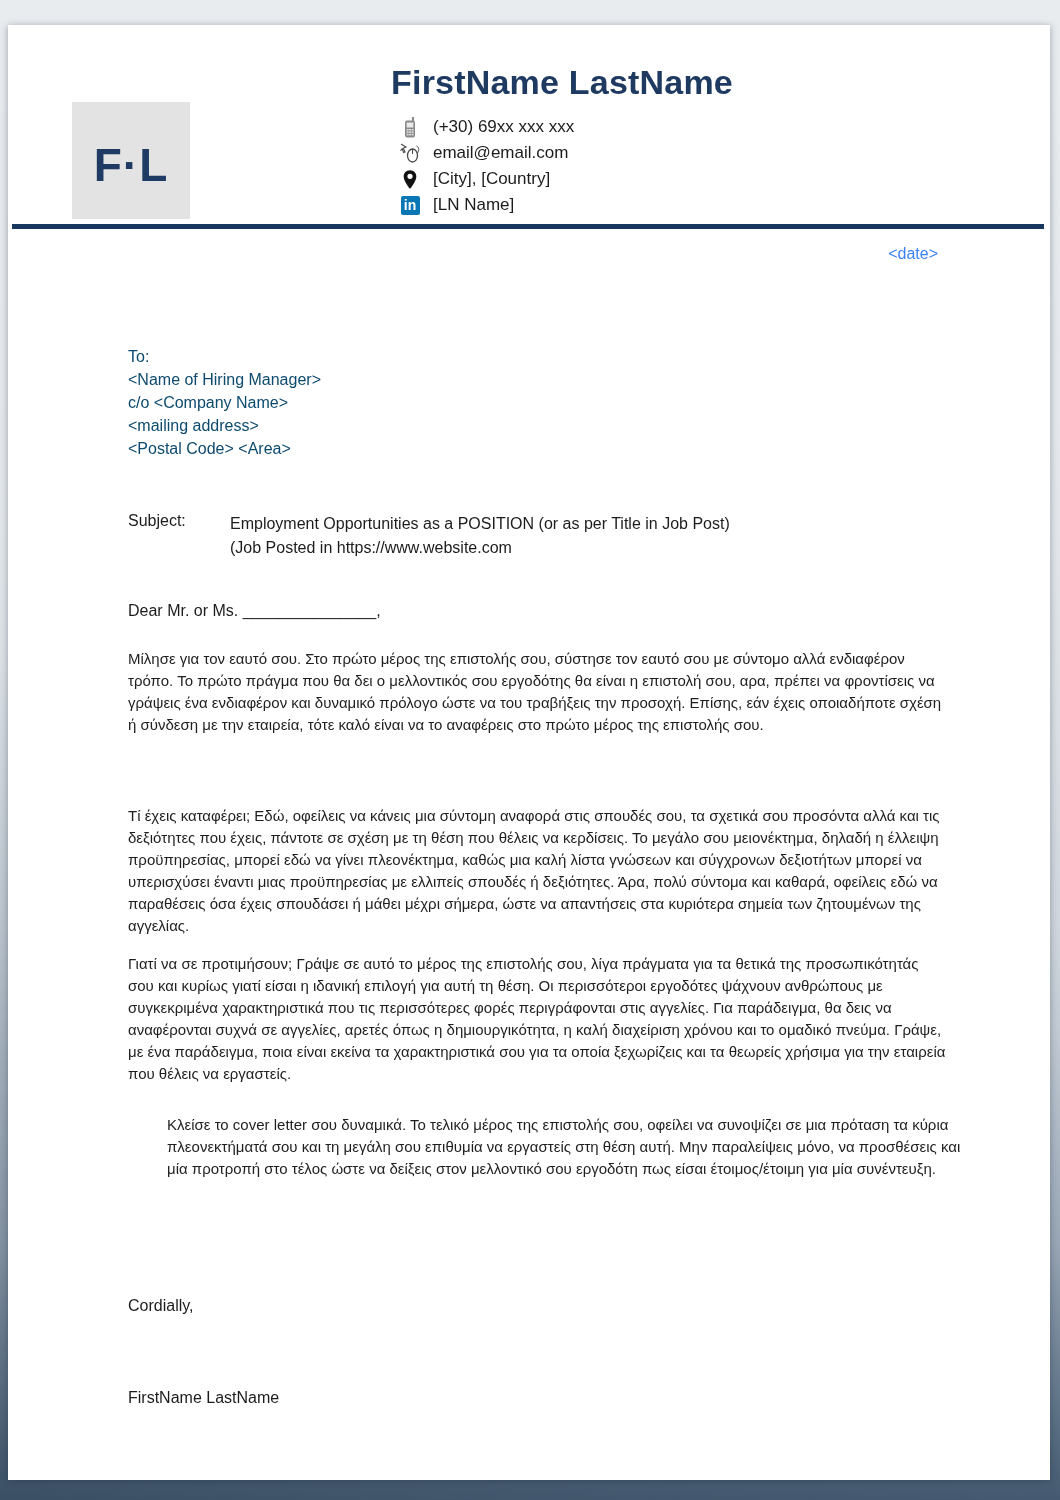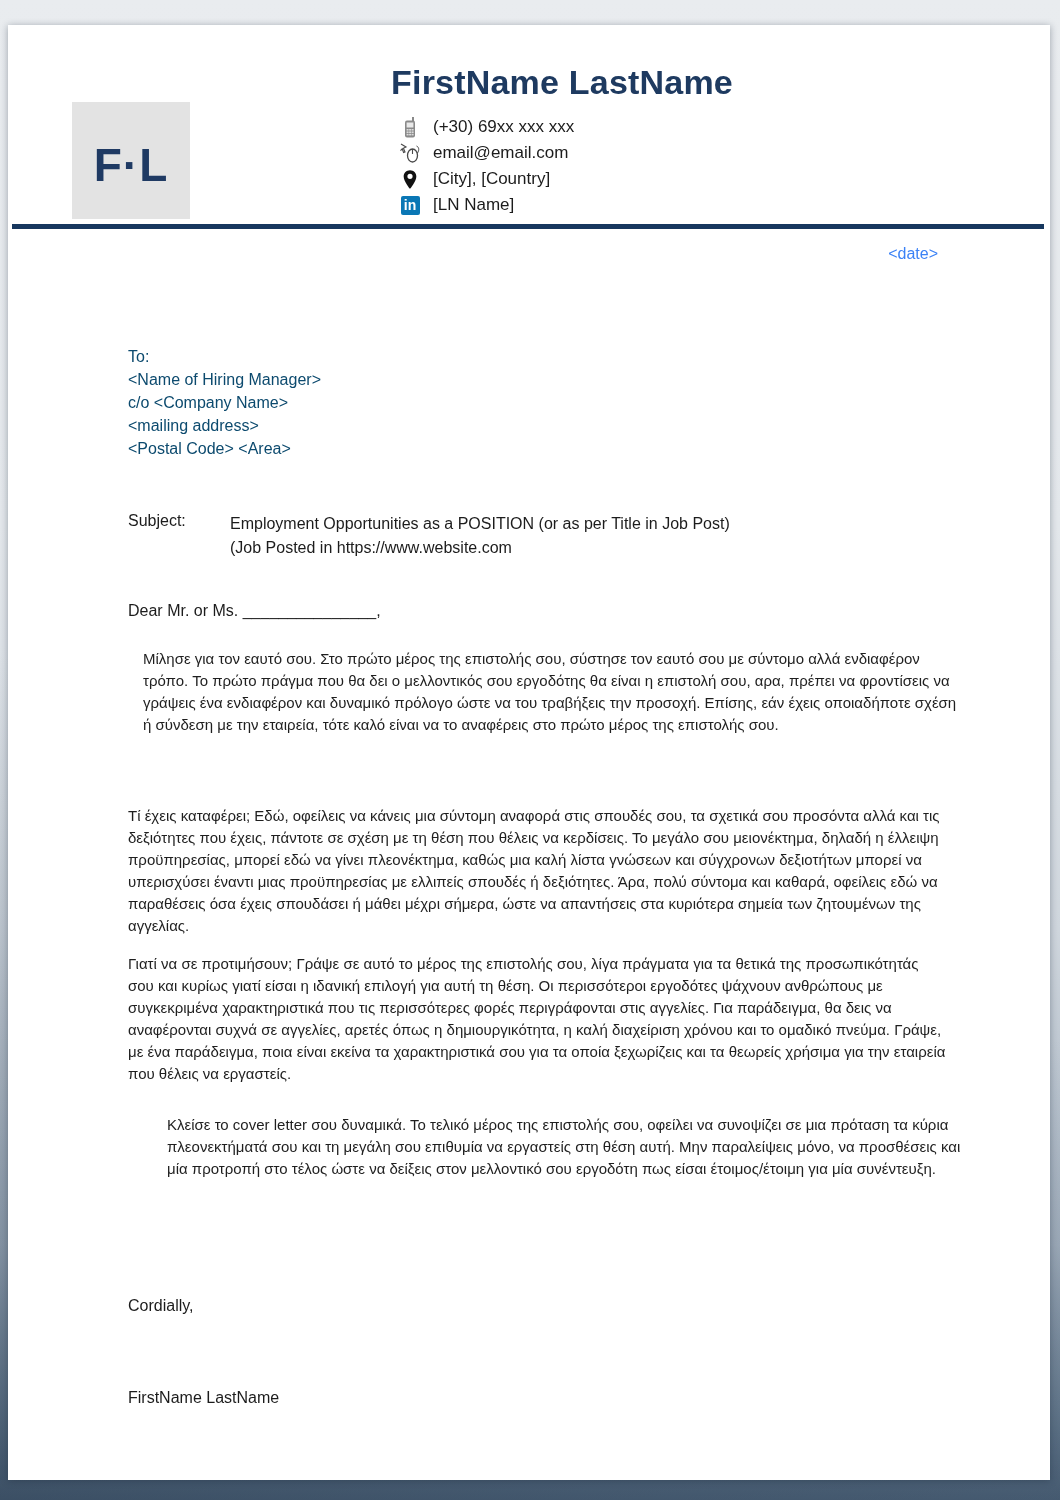--- a/index.html
+++ b/index.html
@@ -33,21 +33,21 @@
     font-size:14px;font-weight:bold;display:flex;align-items:center;justify-content:center;line-height:1;}
   .rule{left:4px;top:199px;width:1032px;height:5px;background:#17375e;}
   
   .date-line{top:220px;right:112px;font-size:16px;color:#3b82f6;}
   .recipient{left:120px;top:320px;font-size:16px;color:#0c4a6e;line-height:23px;}
   .subject-row{left:120px;top:487px;display:flex;font-size:16px;color:#1c1c1c;}
   .subject-label{width:102px;flex:0 0 102px;}
   .subject-content div{line-height:24px;}
   .salutation{left:120px;top:577px;font-size:16px;color:#1c1c1c;}
   .para{left:120px;width:818px;font-size:15px;line-height:22px;color:#1f1f1f;margin:0;}
-  .p1{top:623px;margin-left:15px;} .p2{top:780px;} .p3{top:928px;} .p4{top:1089px;margin-left:39px;}
+  .p1{top:623px;} .p2{top:780px;} .p3{top:928px;} .p4{top:1089px;margin-left:39px;}
   .closing{left:120px;top:1272px;font-size:16px;color:#1c1c1c;}
   .signature{left:120px;top:1364px;font-size:16px;color:#1c1c1c;}
 </style>
 </head>
 <body>
 
 <div class="page">
 
   <div class="abs logo-box">
     <span>F·L</span>

